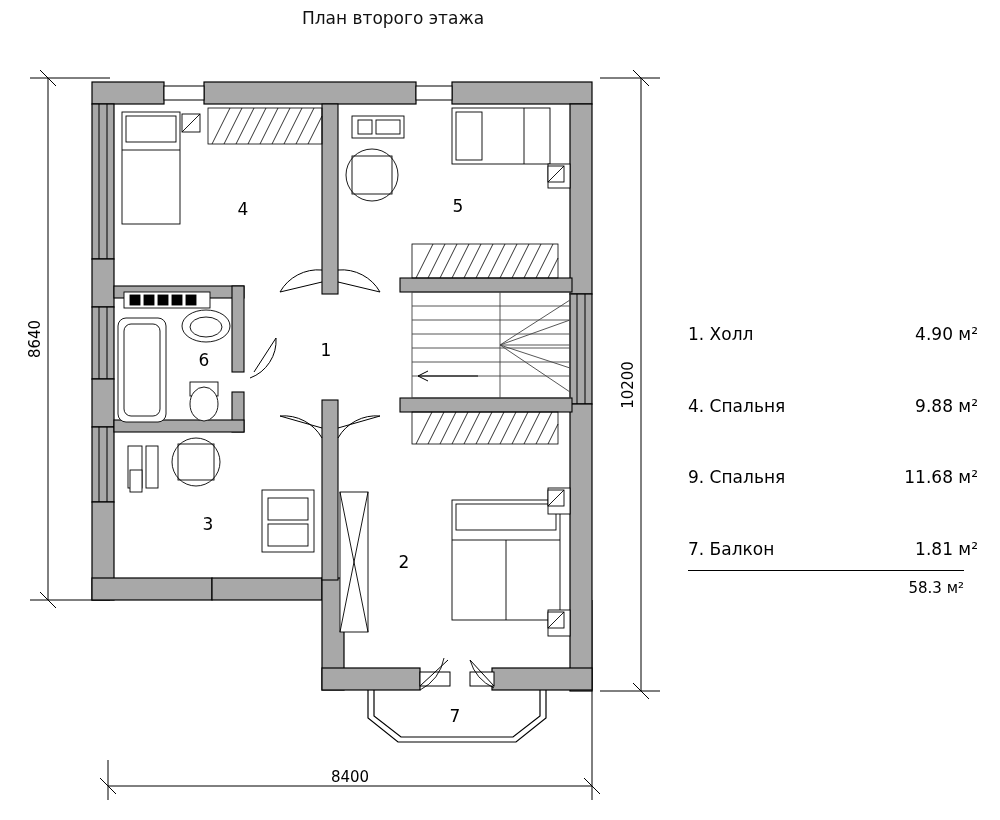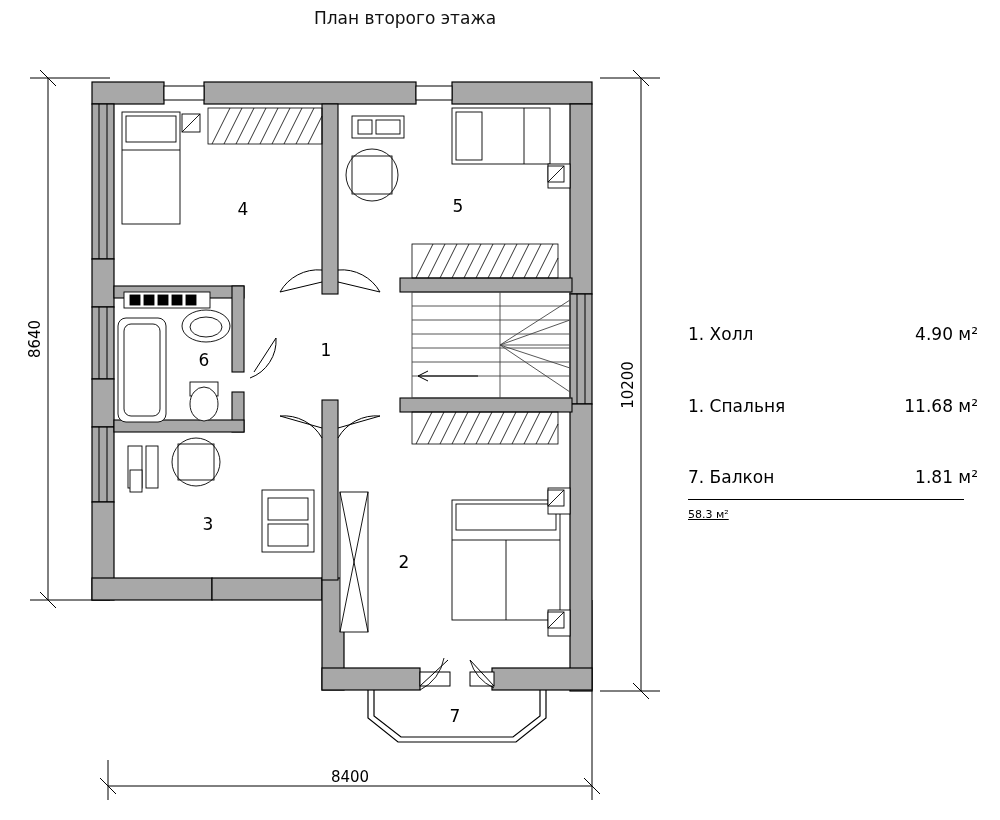--- a/index.html
+++ b/index.html
@@ -10,21 +10,21 @@
   body {
     width: 1000px;
     height: 820px;
     position: relative;
     font-family: "DejaVu Sans", "Liberation Sans", sans-serif;
     color: #000;
     overflow: hidden;
   }
   #plan-title {
     position: absolute;
-    left: 12px;
+    left: 0;
     top: 8px;
     width: 690px;
     text-align: center;
     font-size: 17px;
     color: #111;
     padding-left: 48px;
   }
   svg.plan {
     position: absolute;
     left: 0;
@@ -45,25 +45,24 @@
     white-space: nowrap;
   }
   .legend-row .lbl { text-align: left; }
   .legend-row .val { text-align: right; margin-top: 44px; }
   .legend-rule {
     border-bottom: 1.6px solid #000;
     margin: 7px 0 6px 0;
     width: 276px;
   }
   .legend-total {
-    text-align: left;
+    text-align: right;
     width: 276px;
-    font-size: 11px;
+    font-size: 15px;
     padding-top: 2px;
-    text-decoration: underline;
   }
   .dim-text {
     font-size: 15px;
     fill: #000;
   }
   .room-num {
     font-size: 17px;
     fill: #000;
     font-family: "DejaVu Sans", "Liberation Sans", sans-serif;
   }
@@ -328,21 +327,25 @@
   <text class="room-num" x="204" y="366" text-anchor="middle">6</text>
   <text class="room-num" x="455" y="722" text-anchor="middle">7</text>
 </svg>
 
 <div class="legend">
   <div class="legend-row">
     <span class="lbl">1. Холл</span>
     <span class="val">4.90 м²</span>
   </div>
   <div class="legend-row">
-    <span class="lbl">1. Спальня</span>
+    <span class="lbl">4. Спальня</span>
+    <span class="val">9.88 м²</span>
+  </div>
+  <div class="legend-row">
+    <span class="lbl">9. Спальня</span>
     <span class="val">11.68 м²</span>
   </div>
   <div class="legend-row">
     <span class="lbl">7. Балкон</span>
     <span class="val">1.81 м²</span>
   </div>
   <div class="legend-rule"></div>
   <div class="legend-total">58.3 м²</div>
 </div>
 

